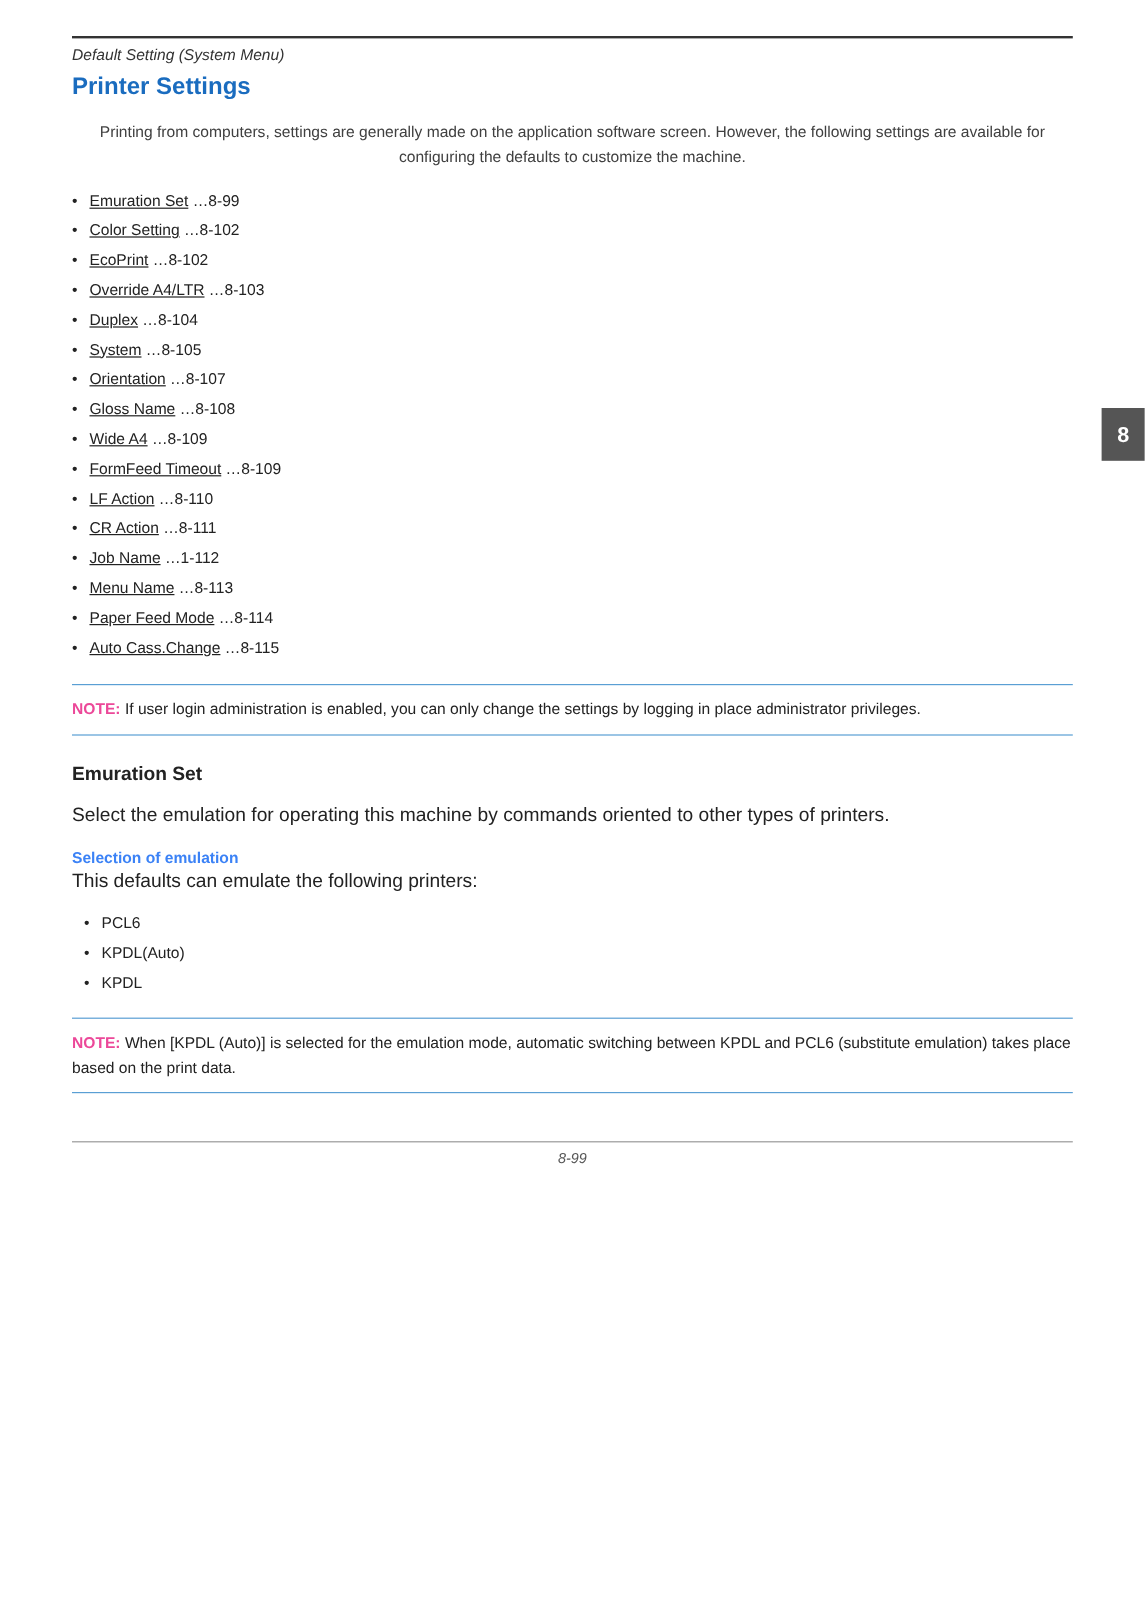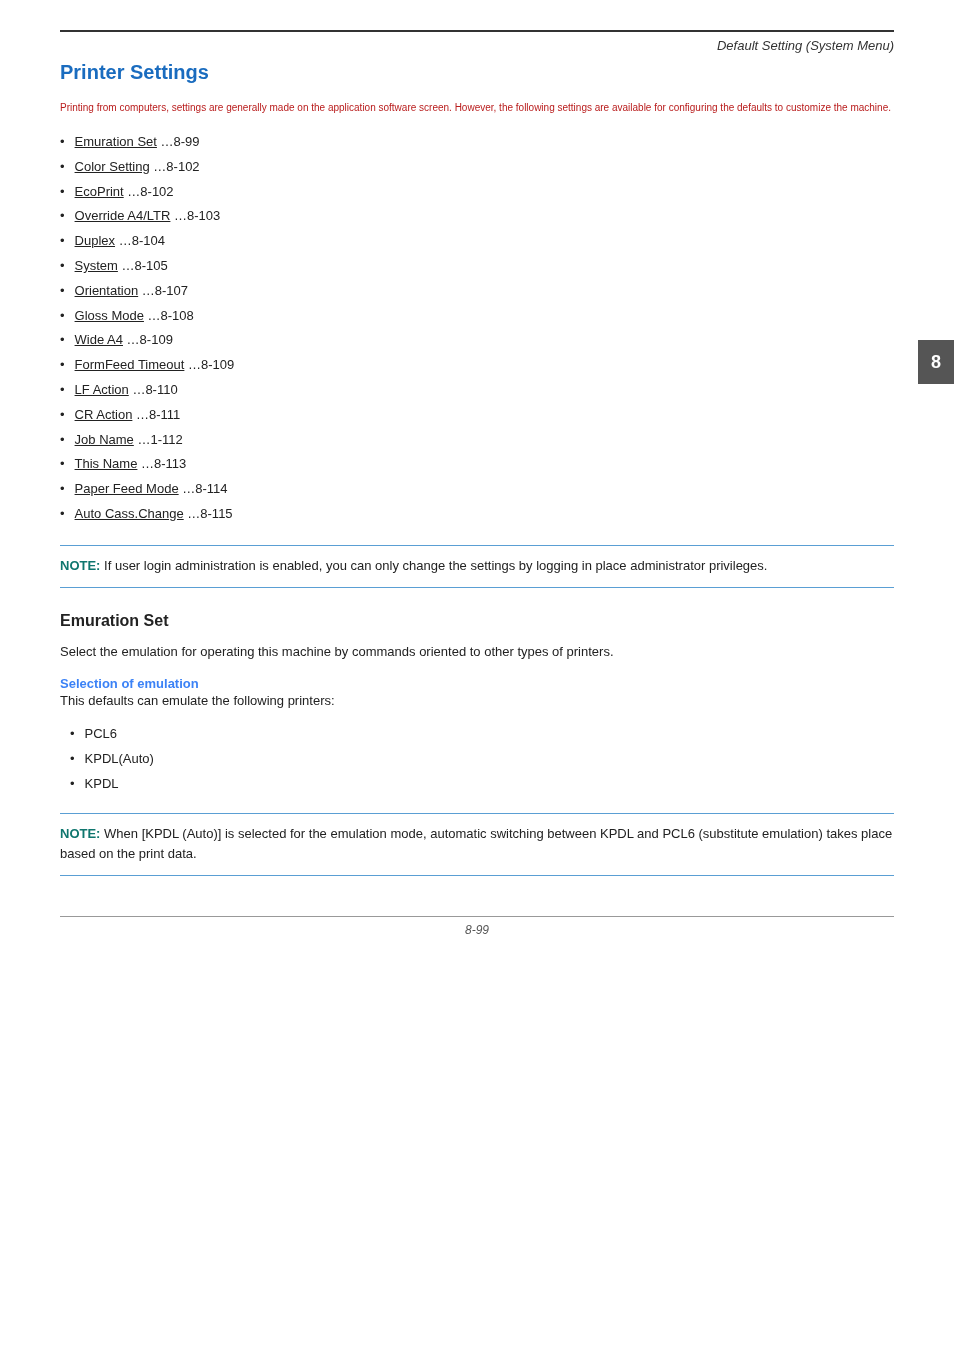--- a/index.html
+++ b/index.html
@@ -22,21 +22,21 @@
       padding: 30px 60px 60px 60px;
       position: relative;
     }
 
     .header-line {
       border-top: 2px solid #333;
       margin-bottom: 6px;
     }
 
     .header-right {
-      text-align: right;
+      text-align: left;
       font-style: italic;
       font-size: 13px;
       color: #333;
       margin-bottom: 8px;
     }
 
     .chapter-tab {
       position: absolute;
       right: 0;
       top: 340px;
@@ -52,24 +52,25 @@
     }
 
     .section-title {
       font-size: 20px;
       font-weight: bold;
       color: #1a6cbf;
       margin-bottom: 16px;
     }
 
     .intro-text {
-      font-size: 10px;
+      font-size: 13px;
       line-height: 1.6;
       margin-bottom: 16px;
-      color: #b91c1c;
+      color: #404040;
+      text-align: center;
     }
 
     .toc-list {
       list-style: none;
       margin-bottom: 20px;
     }
 
     .toc-list li {
       display: flex;
       align-items: baseline;
@@ -102,33 +103,33 @@
     }
 
     .note-text {
       font-size: 13px;
       line-height: 1.6;
       color: #222;
     }
 
     .note-label {
       font-weight: bold;
-      color: #0f766e;
+      color: #ec4899;
     }
 
     .subsection-title {
       font-size: 16px;
       font-weight: bold;
       color: #222;
       margin-bottom: 12px;
       margin-top: 24px;
     }
 
     .body-text {
-      font-size: 13px;
+      font-size: 16px;
       line-height: 1.6;
       margin-bottom: 12px;
       color: #222;
     }
 
     .sub-heading {
       font-size: 13px;
       font-weight: bold;
       color: #3b82f6;
       margin-bottom: 0;
@@ -203,21 +204,21 @@
       </li>
       <li>
         <a class="toc-link" href="#"><span class="link-text">System</span></a>
         <span>&nbsp;…<span class="page-num">8-105</span></span>
       </li>
       <li>
         <a class="toc-link" href="#"><span class="link-text">Orientation</span></a>
         <span>&nbsp;…<span class="page-num">8-107</span></span>
       </li>
       <li>
-        <a class="toc-link" href="#"><span class="link-text">Gloss Mode</span></a>
+        <a class="toc-link" href="#"><span class="link-text">Gloss Name</span></a>
         <span>&nbsp;…<span class="page-num">8-108</span></span>
       </li>
       <li>
         <a class="toc-link" href="#"><span class="link-text">Wide A4</span></a>
         <span>&nbsp;…<span class="page-num">8-109</span></span>
       </li>
       <li>
         <a class="toc-link" href="#"><span class="link-text">FormFeed Timeout</span></a>
         <span>&nbsp;…<span class="page-num">8-109</span></span>
       </li>
@@ -227,21 +228,21 @@
       </li>
       <li>
         <a class="toc-link" href="#"><span class="link-text">CR Action</span></a>
         <span>&nbsp;…<span class="page-num">8-111</span></span>
       </li>
       <li>
         <a class="toc-link" href="#"><span class="link-text">Job Name</span></a>
         <span>&nbsp;…<span class="page-num">1-112</span></span>
       </li>
       <li>
-        <a class="toc-link" href="#"><span class="link-text">This Name</span></a>
+        <a class="toc-link" href="#"><span class="link-text">Menu Name</span></a>
         <span>&nbsp;…<span class="page-num">8-113</span></span>
       </li>
       <li>
         <a class="toc-link" href="#"><span class="link-text">Paper Feed Mode</span></a>
         <span>&nbsp;…<span class="page-num">8-114</span></span>
       </li>
       <li>
         <a class="toc-link" href="#"><span class="link-text">Auto Cass.Change</span></a>
         <span>&nbsp;…<span class="page-num">8-115</span></span>
       </li>

